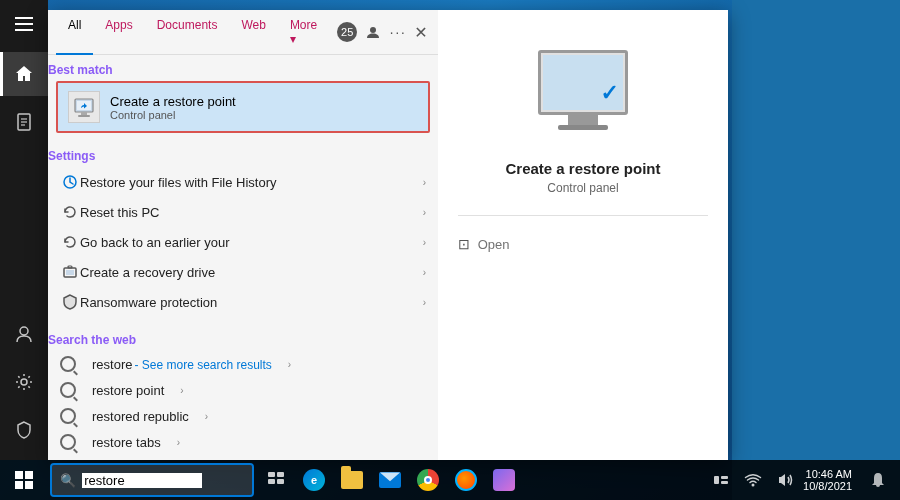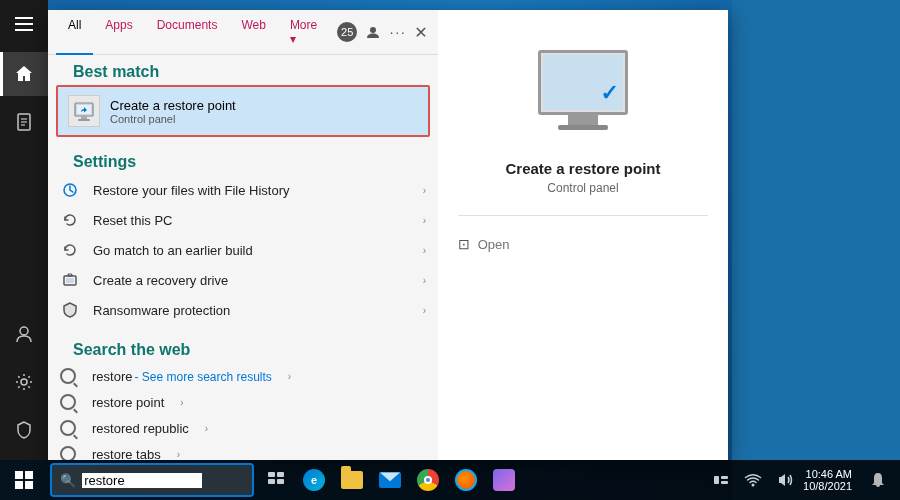--- a/index.html
+++ b/index.html
@@ -286,24 +286,24 @@
       justify-content: center;
     }
 
     .menu-content {
       flex: 1;
       overflow-y: auto;
       padding: 0;
     }
 
     .menu-section-label {
-      font-size: 16px;
+      font-size: 12px;
       font-weight: 600;
-      color: #0f766e;
-      padding: 8px 25px 4px;
+      color: #8b5cf6;
+      padding: 8px 0 4px;
     }
 
     
     .best-match-item {
       margin: 0 8px 4px;
       background: #cce4f7;
       border: 2px solid #d9534f;
       border-radius: 2px;
       display: flex;
       align-items: center;
@@ -344,21 +344,21 @@
       padding: 4px 0;
     }
 
     .menu-item {
       display: flex;
       align-items: center;
       padding: 5px 12px;
       cursor: pointer;
       font-size: 13px;
       color: #222;
-      gap: 13px;
+      gap: 0;
       justify-content: center;
     }
 
     .menu-item-icon {
       width: 20px;
       height: 20px;
       display: flex;
       align-items: center;
       justify-content: center;
       color: #555;
@@ -705,21 +705,21 @@
             <span class="menu-item-arrow">›</span>
           </div>
 
           <div class="menu-item">
             <div class="menu-item-icon">
               <svg width="16" height="16" viewBox="0 0 16 16" fill="none" stroke="#555" stroke-width="1.5">
                 <path d="M3 8 A5 5 0 1 1 5 12" stroke-linecap="round"></path>
                 <path d="M3 5v3h3" stroke-linecap="round" stroke-linejoin="round"></path>
               </svg>
             </div>
-            <span class="menu-item-text">Go match to an earlier build</span>
+            <span class="menu-item-text">Go back to an earlier your</span>
             <span class="menu-item-arrow">›</span>
           </div>
 
           <div class="menu-item">
             <div class="menu-item-icon">
               <svg width="16" height="16" viewBox="0 0 16 16" fill="none">
                 <rect x="2" y="4" width="12" height="9" rx="1" stroke="#555" stroke-width="1.5"></rect>
                 <rect x="4" y="6" width="8" height="5" fill="#c8d8e8"></rect>
                 <rect x="6" y="2" width="4" height="2" rx="1" stroke="#555" stroke-width="1.2" fill="none"></rect>
               </svg>

